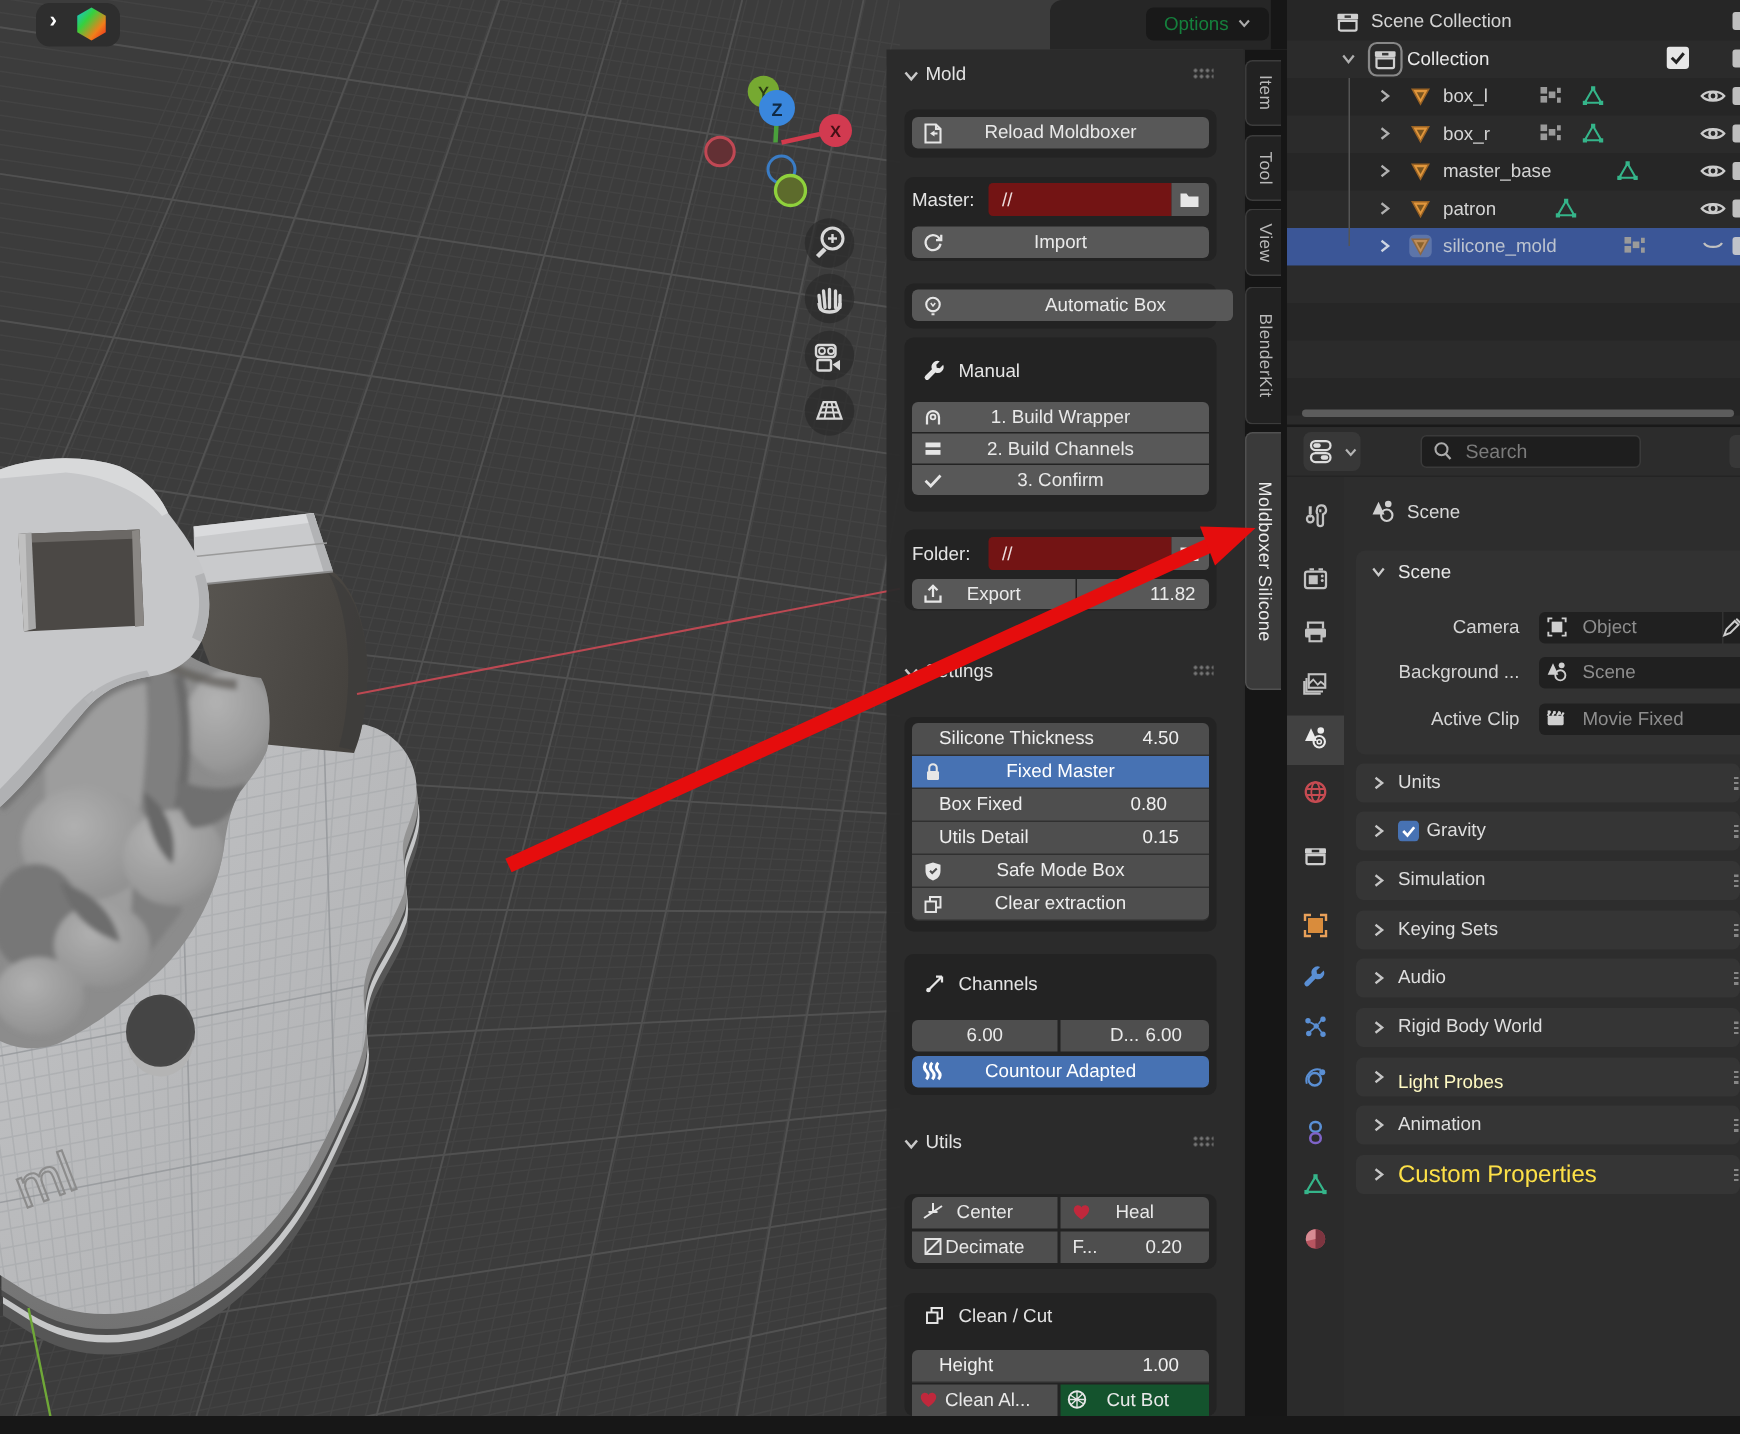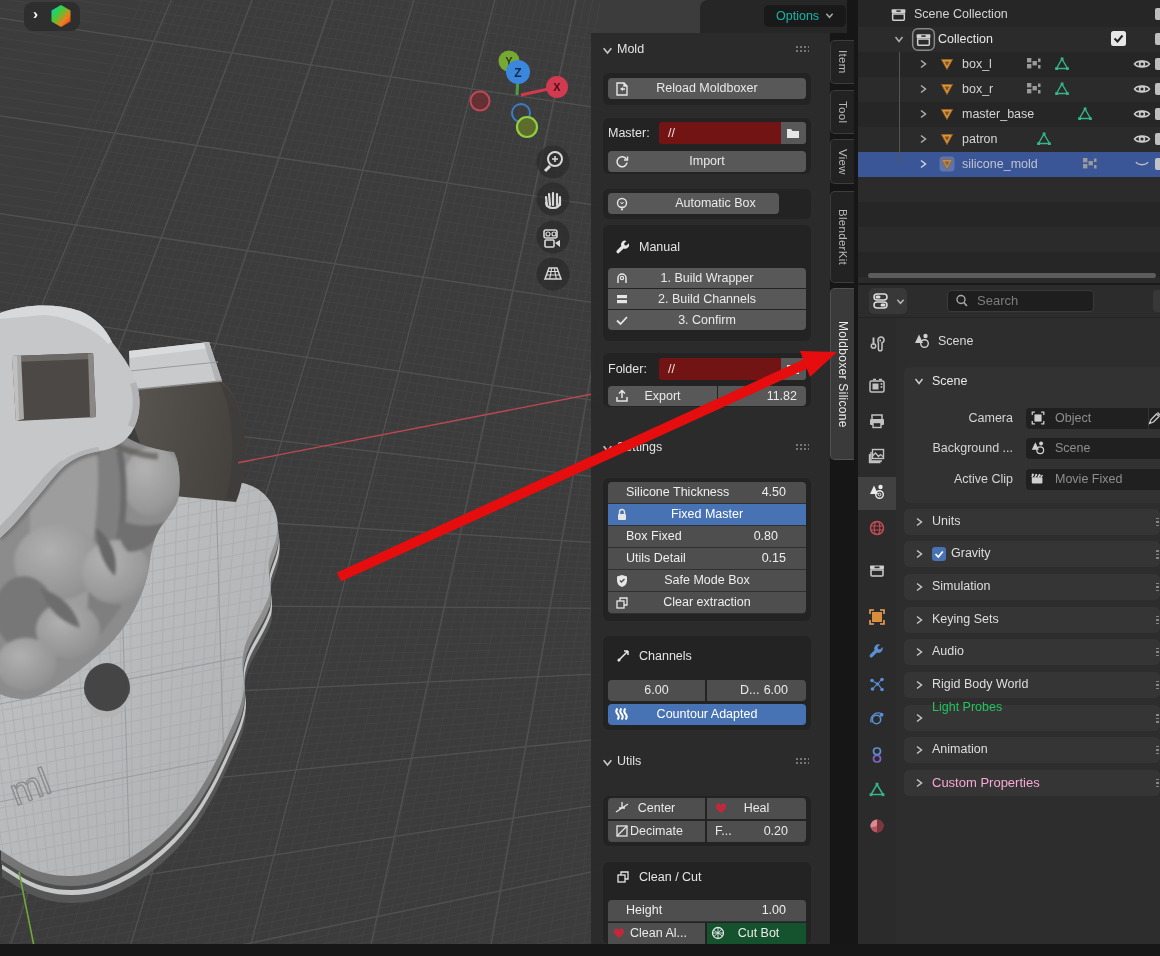--- a/index.html
+++ b/index.html
@@ -494,21 +494,21 @@
           <stop offset="0" stop-color="#11c3e8"></stop>
           <stop offset="0.35" stop-color="#35d13e"></stop>
           <stop offset="0.7" stop-color="#f07f1a"></stop>
           <stop offset="1" stop-color="#ee2020"></stop>
         </linearGradient>
       </defs>
       <polygon points="12,1 21.5,6.5 21.5,17.5 12,23 2.5,17.5 2.5,6.5" fill="url(#rb)"></polygon>
     </svg>
 </div>
 <div class="abs" style="left:700px;top:0;width:147px;height:33px;background:#262626;border-radius:8px 0 0 0"></div>
-<div class="abs" style="left:764px;top:5px;width:82px;height:22px;background:#191919;border-radius:5px;color:#14b8a6;font-size:12.5px;line-height:22px;text-align:left;padding-left:12px">Options <svg width="9" height="9" viewBox="0 0 10 10" style="margin-left:2px">
+<div class="abs" style="left:764px;top:5px;width:82px;height:22px;background:#191919;border-radius:5px;color:#15803d;font-size:12.5px;line-height:22px;text-align:left;padding-left:12px">Options <svg width="9" height="9" viewBox="0 0 10 10" style="margin-left:2px">
       <path d="M1.5,3 L5,7 L8.5,3" fill="none" stroke="#aaa" stroke-width="1.6"></path>
     </svg></div>
 <svg width="1160" height="956" viewBox="0 0 1160 956" style="position:absolute;left:0;top:0;z-index:60;pointer-events:none">
     <line x1="339" y1="577" x2="812" y2="361" stroke="#e50d0d" stroke-width="10"></line>
     <polygon points="837,352 800,351 810,377" fill="#e50d0d"></polygon>
   </svg>
 <div id="tabcol"></div>
 <div class="abs" style="left:847px;top:0;width:11px;height:33px;background:#161616"></div>
 <div id="sidebar">
     <svg width="11" height="11" viewBox="0 0 10 10" style="position:absolute;left:11px;top:12px">
@@ -527,21 +527,21 @@
     <div class="btn" style="left:190px;top:89px;width:25px;border-radius:0px 3px 3px 0px;height:22px">
       <svg width="16" height="16" viewBox="0 0 16 16" style="position:absolute;left:4px;top:3px">
         <path d="M2,4 h4 l1.5,2 h6.5 v7 h-12 Z" fill="#e6e6e6"></path>
       </svg>
     </div>
     <div class="btn" style="left:17px;top:118px;width:198px;border-radius:4px 4px 4px 4px;"><svg width="16" height="16" viewBox="0 0 16 16" style="position:absolute;left:6px;top:3px">
         <path d="M12.5,5.5 A5,5 0 1 0 13,8.5" fill="none" stroke="#e6e6e6" stroke-width="1.5"></path>
         <path d="M13.5,2.5 v3.5 h-3.5" fill="none" stroke="#e6e6e6" stroke-width="1.5"></path>
       </svg>Import</div>
     <div class="box" style="top:156px;height:30px"></div>
-    <div class="btn" style="left:17px;top:160px;width:171px;border-radius:4px 4px 4px 4px;padding-left:44px;"><svg width="16" height="16" viewBox="0 0 16 16" style="position:absolute;left:6px;top:3px">
+    <div class="btn" style="left:17px;top:160px;width:214px;border-radius:4px 4px 4px 4px;padding-left:44px;"><svg width="16" height="16" viewBox="0 0 16 16" style="position:absolute;left:6px;top:3px">
         <circle cx="8" cy="7" r="4.5" fill="none" stroke="#e6e6e6" stroke-width="1.4"></circle>
         <path d="M6.5,11.5 h3 M7,13.5 h2" stroke="#e6e6e6" stroke-width="1.3"></path>
         <path d="M6.5,6 l1.5,2 l1.5,-2" fill="none" stroke="#e6e6e6" stroke-width="1"></path>
       </svg>Automatic Box</div>
     <div class="box" style="top:192px;height:116px"></div>
     <svg width="16" height="16" viewBox="0 0 16 16" style="position:absolute;left:24px;top:206px">
       <path d="M13.8,4.2 a4,4 0 0 1 -5.2,5.2 l-4.4,4.4 a1.6,1.6 0 0 1 -2.3,-2.3 l4.4,-4.4 a4,4 0 0 1 5.2,-5.2 l-2.3,2.3 l0.3,2 l2,0.3 Z" fill="#e6e6e6"></path>
     </svg>
     <div class="lbl" style="left:48px;top:203px">Manual</div>
     <div class="btn" style="left:17px;top:235px;width:198px;border-radius:4px 4px 0px 0px;height:20px;line-height:20px"><svg width="16" height="16" viewBox="0 0 16 16" style="position:absolute;left:6px;top:2px">
@@ -979,27 +979,27 @@
     <div class="phead" style="top:387px"></div>
     <svg width="10" height="10" viewBox="0 0 10 10" style="position:absolute;left:56px;top:395px">
       <path d="M3,1.5 L7.5,5 L3,8.5" fill="none" stroke="#c6c6c6" stroke-width="1.5"></path>
     </svg>
     <div class="abs" style="left:74px;top:392px;color:#dedede;font-size:12.5px">Rigid Body World</div>
     <div class="abs" style="left:298px;top:396px;width:2.5px;height:9px;opacity:0.8;background-image:repeating-linear-gradient(#9a9a9a 0 1.5px,transparent 1.5px 3.5px)"></div>
     <div class="phead" style="top:420px"></div>
     <svg width="10" height="10" viewBox="0 0 10 10" style="position:absolute;left:56px;top:428px">
       <path d="M3,1.5 L7.5,5 L3,8.5" fill="none" stroke="#c6c6c6" stroke-width="1.5"></path>
     </svg>
-    <div class="abs" style="left:74px;top:415px;color:#22c55e;font-size:12.5px">Light Probes</div>
+    <div class="abs" style="left:74px;top:429px;color:#fef9c3;font-size:12.5px">Light Probes</div>
     <div class="abs" style="left:298px;top:429px;width:2.5px;height:9px;opacity:0.8;background-image:repeating-linear-gradient(#9a9a9a 0 1.5px,transparent 1.5px 3.5px)"></div>
     <div class="phead" style="top:452px"></div>
     <svg width="10" height="10" viewBox="0 0 10 10" style="position:absolute;left:56px;top:460px">
       <path d="M3,1.5 L7.5,5 L3,8.5" fill="none" stroke="#c6c6c6" stroke-width="1.5"></path>
     </svg>
     <div class="abs" style="left:74px;top:457px;color:#dedede;font-size:12.5px">Animation</div>
     <div class="abs" style="left:298px;top:461px;width:2.5px;height:9px;opacity:0.8;background-image:repeating-linear-gradient(#9a9a9a 0 1.5px,transparent 1.5px 3.5px)"></div>
     <div class="phead" style="top:485px"></div>
     <svg width="10" height="10" viewBox="0 0 10 10" style="position:absolute;left:56px;top:493px">
       <path d="M3,1.5 L7.5,5 L3,8.5" fill="none" stroke="#c6c6c6" stroke-width="1.5"></path>
     </svg>
-    <div class="abs" style="left:74px;top:490px;color:#f9a8d4;font-size:13px">Custom Properties</div>
+    <div class="abs" style="left:74px;top:490px;color:#fde047;font-size:16px">Custom Properties</div>
     <div class="abs" style="left:298px;top:494px;width:2.5px;height:9px;opacity:0.8;background-image:repeating-linear-gradient(#9a9a9a 0 1.5px,transparent 1.5px 3.5px)"></div>
   </div>
 <div id="statusbar"></div>
 </body></html>

